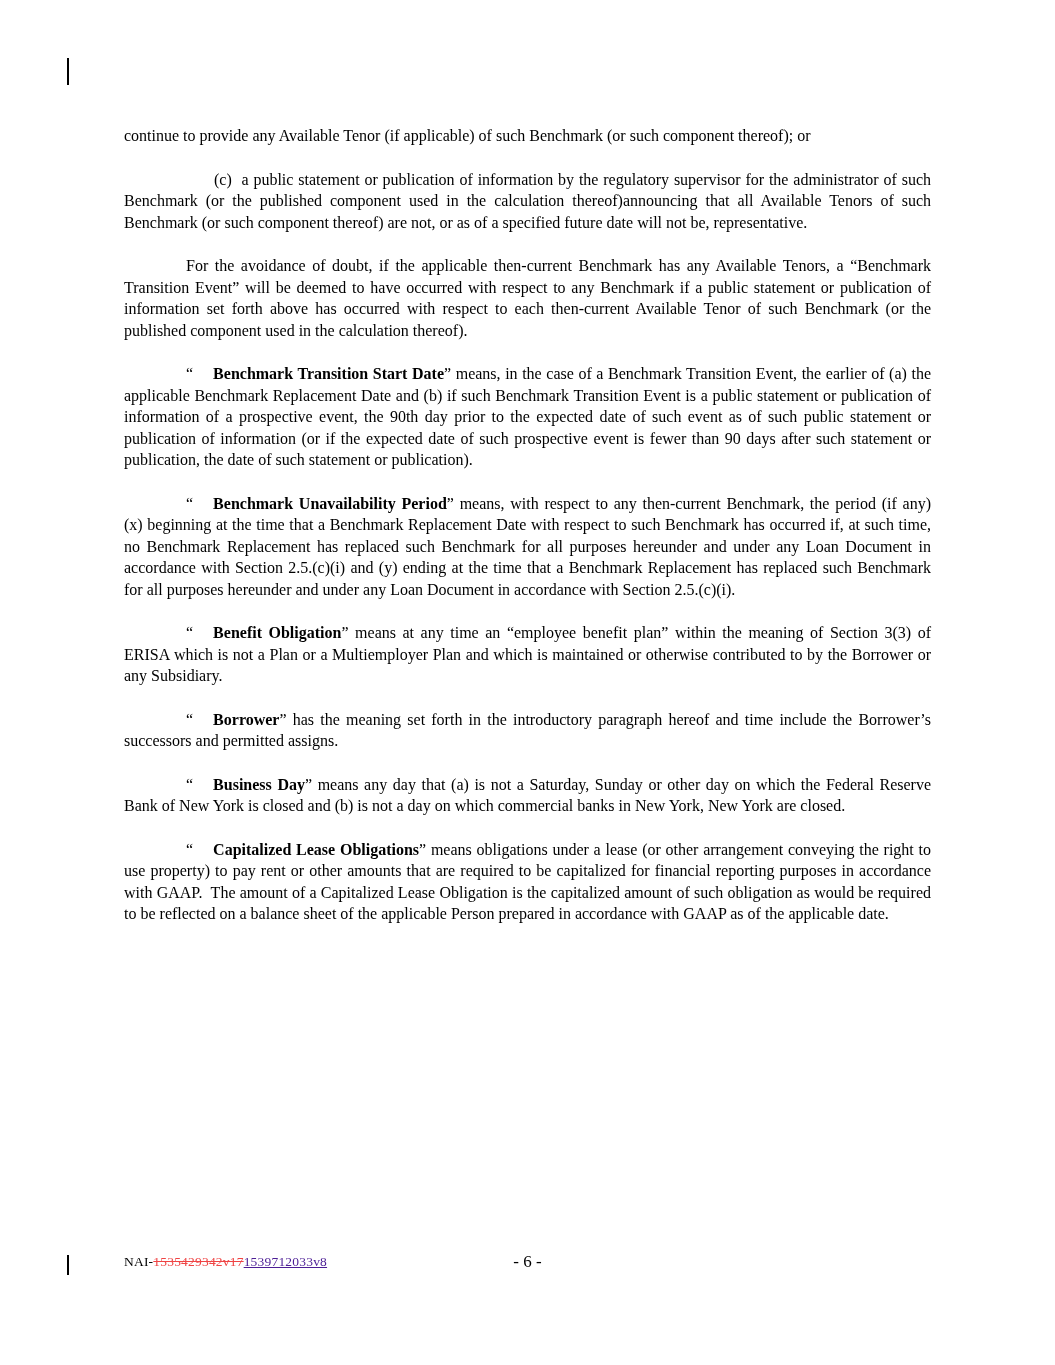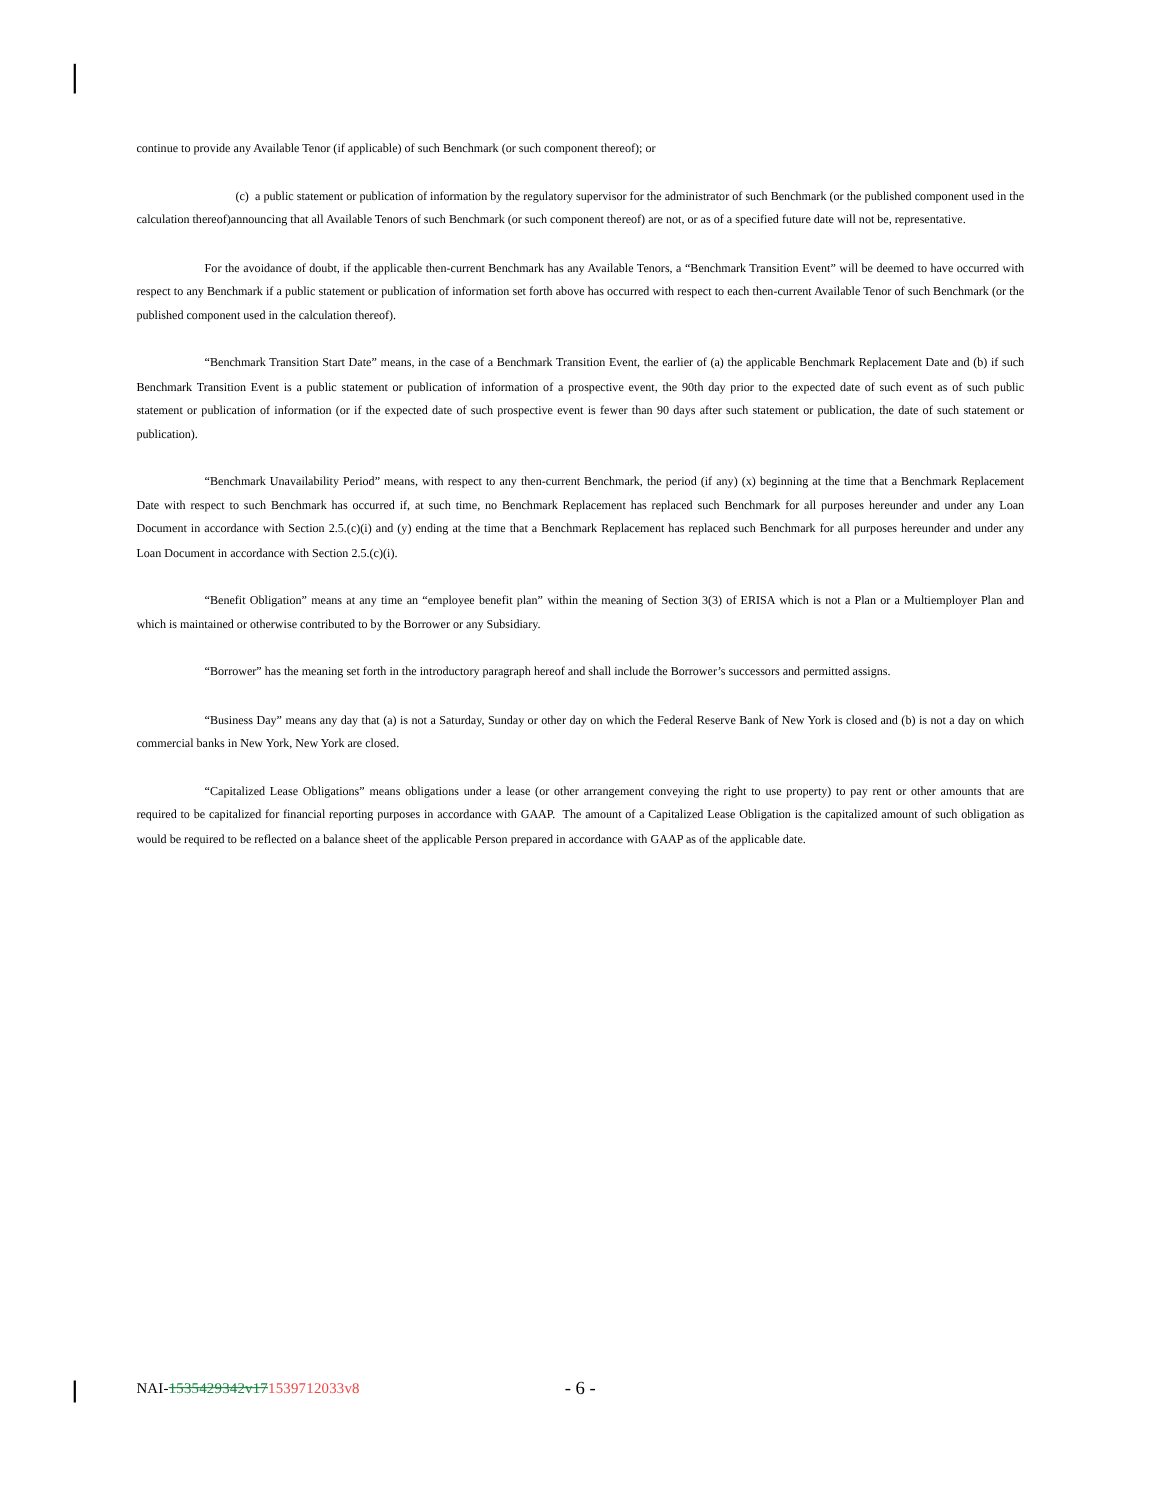--- a/index.html
+++ b/index.html
@@ -17,47 +17,48 @@
     width: 2px;
     background: #000000;
   }
   .change-bar.top { top: 58px; height: 27px; }
   .change-bar.bottom { top: 1255px; height: 20px; }
   .doc-body {
     position: absolute;
     left: 124px;
     top: 125px;
     width: 807px;
-    font-size: 11px;
+    font-size: 16px;
     line-height: 21.5px;
     text-align: justify;
   }
   .para { margin: 0 0 22px 0; text-indent: 62px; }
   .para.first-no-indent { text-indent: 0; }
   .para.clause { text-indent: 90px; }
-  .term { font-weight: normal; }
+  .term { font-weight: bold; margin-left: 20px; }
   .footer {
     position: absolute;
     left: 0; top: 1252px;
     width: 1055px;
     height: 30px;
   }
   .footer-ref {
     position: absolute;
     left: 124px; top: 2px;
     font-size: 13.5px;
     letter-spacing: 0.2px;
     white-space: nowrap;
   }
   .footer-ref .deleted {
-    color: #15803d;
+    color: #ef4444;
     text-decoration: line-through;
   }
   .footer-ref .inserted {
-    color: #ef4444;
+    color: #4c1d95;
+    text-decoration: underline;
   }
   .page-number {
     position: absolute;
     left: 0; top: 0;
     width: 1055px;
     text-align: center;
     font-size: 17px;
   }
 </style>
 </head>
@@ -66,21 +67,21 @@
 <div class="change-bar top"></div>
 <div class="change-bar bottom"></div>
 
 <div class="doc-body">
     <p class="para first-no-indent"><span>continue to provide any Available Tenor (if applicable) of such Benchmark (or such component thereof); or</span></p>
     <p class="para clause"><span>(c)&nbsp; a public statement or publication of information by the regulatory supervisor for the administrator of such Benchmark (or the published component used in the calculation thereof)announcing that all Available Tenors of such Benchmark (or such component thereof) are not, or as of a specified future date will not be, representative.</span></p>
     <p class="para"><span>For the avoidance of doubt, if the applicable then-current Benchmark has any Available Tenors, a “Benchmark Transition Event” will be deemed to have occurred with respect to any Benchmark if a public statement or publication of information set forth above has occurred with respect to each then-current Available Tenor of such Benchmark (or the published component used in the calculation thereof).</span></p>
     <p class="para"><span>“</span><span class="term">Benchmark Transition Start Date</span><span>” means, in the case of a Benchmark Transition Event, the earlier of (a) the applicable Benchmark Replacement Date and (b) if such Benchmark Transition Event is a public statement or publication of information of a prospective event, the 90th day prior to the expected date of such event as of such public statement or publication of information (or if the expected date of such prospective event is fewer than 90 days after such statement or publication, the date of such statement or publication).</span></p>
     <p class="para"><span>“</span><span class="term">Benchmark Unavailability Period</span><span>” means, with respect to any then-current Benchmark, the period (if any) (x) beginning at the time that a Benchmark Replacement Date with respect to such Benchmark has occurred if, at such time, no Benchmark Replacement has replaced such Benchmark for all purposes hereunder and under any Loan Document in accordance with Section 2.5.(c)(i) and (y) ending at the time that a Benchmark Replacement has replaced such Benchmark for all purposes hereunder and under any Loan Document in accordance with Section 2.5.(c)(i).</span></p>
     <p class="para"><span>“</span><span class="term">Benefit Obligation</span><span>” means at any time an “employee benefit plan” within the meaning of Section 3(3) of ERISA which is not a Plan or a Multiemployer Plan and which is maintained or otherwise contributed to by the Borrower or any Subsidiary.</span></p>
-    <p class="para"><span>“</span><span class="term">Borrower</span><span>” has the meaning set forth in the introductory paragraph hereof and shall include the Borrower’s successors and permitted assigns.</span></p>
+    <p class="para"><span>“</span><span class="term">Borrower</span><span>” has the meaning set forth in the introductory paragraph hereof and time include the Borrower’s successors and permitted assigns.</span></p>
     <p class="para"><span>“</span><span class="term">Business Day</span><span>” means any day that (a) is not a Saturday, Sunday or other day on which the Federal Reserve Bank of New York is closed and (b) is not a day on which commercial banks in New York, New York are closed.</span></p>
     <p class="para"><span>“</span><span class="term">Capitalized Lease Obligations</span><span>” means obligations under a lease (or other arrangement conveying the right to use property) to pay rent or other amounts that are required to be capitalized for financial reporting purposes in accordance with GAAP.&nbsp; The amount of a Capitalized Lease Obligation is the capitalized amount of such obligation as would be required to be reflected on a balance sheet of the applicable Person prepared in accordance with GAAP as of the applicable date.</span></p>
   </div>
 
 <div class="footer">
   <div class="page-number">- 6 -</div>
   <div class="footer-ref"><span>NAI-</span><span class="deleted">1535429342v17</span><span class="inserted">1539712033v8</span></div>
 </div>
 
 </body></html>

